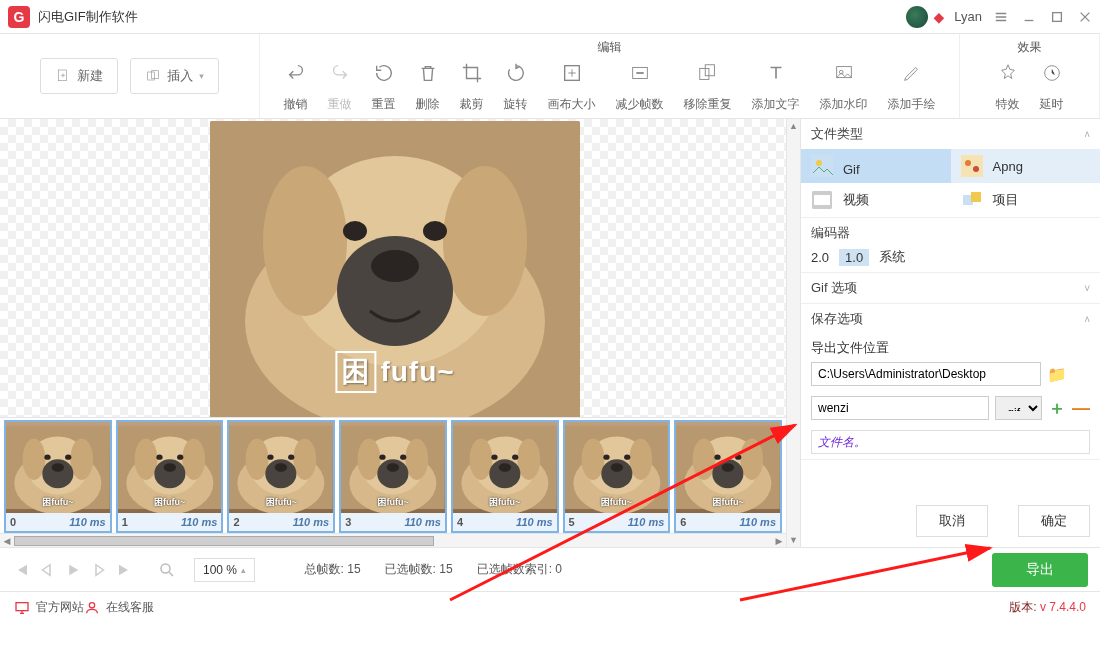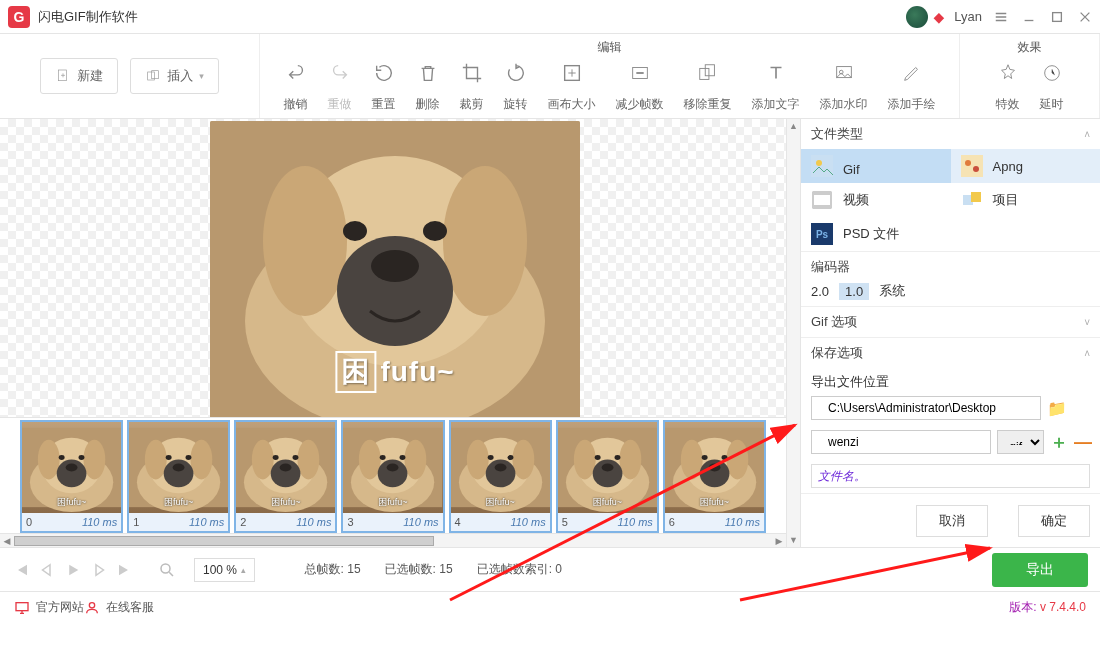--- a/index.html
+++ b/index.html
@@ -54,34 +54,34 @@
 .section { border-bottom: 1px solid #eee; }
 .sec-head { padding: 6px 10px; display: flex; justify-content: space-between; align-items: center; color: #444; }
 .sec-head .chev { color: #aaa; font-size: 10px; }
 .filetype-grid { display: grid; grid-template-columns: 1fr 1fr; }
 .ft-cell { display: flex; align-items: center; gap: 10px; padding: 6px 10px; cursor: pointer; }
 .ft-cell.selected { background: #c3ddf4; align-items: flex-end; }
 .ft-cell.selected-row { background: #e3eef9; }
 .ft-icon { width: 22px; height: 22px; display:flex; align-items:center; justify-content:center; }
 .encoder-row { padding: 6px 10px; display: flex; gap: 10px; align-items: center; }
 .encoder-row .btn10 { background: #cfe2f3; padding: 1px 6px; }
-.path-input { width: 230px; height: 24px; border: 1px solid #ccc; padding: 0 16px; font-size: 12px; }
+.path-input { width: 230px; height: 24px; border: 1px solid #ccc; padding: 0 6px; font-size: 12px; }
 .row { padding: 5px 10px; display: flex; align-items: center; gap: 6px; }
 .folder-icon { color: #e8a33d; font-size: 16px; }
 .ext-select { height: 24px; border: 1px solid #ccc; padding: 8px 4px; font-size: 12px; }
 .plus { color: #4caf50; font-size: 18px; font-weight: bold; cursor: pointer; }
 .minus { color: #e67e22; font-size: 18px; font-weight: bold; cursor: pointer; }
 .placeholder-row { padding: 5px 10px; }
 .placeholder-box { height: 24px; border: 1px solid #ddd; color: #6d28d9; padding: 3px 6px; font-style: italic; font-size: 12px; }
 .panel-footer { margin-top: auto; padding: 10px; display: flex; justify-content: flex-end; gap: 30px; }
 .flat-btn { border: 1px solid #ddd; padding: 6px 22px; cursor: pointer; background:#fff; }
 
 
 .timeline { height: 130px; border-top: 1px solid #e5e5e5; display: flex; flex-direction: column; }
-.frames { flex: 1; display: flex; overflow: hidden; padding: 2px 20px 0; gap: 4px; }
+.frames { flex: 1; display: flex; overflow: hidden; padding: 2px 4px 0; gap: 4px; font-weight: bold; }
 .frame { width: 108px; border: 2px solid #7fb4e6; background: #eaf2fb; display: flex; flex-direction: column; }
 .frame .thumb { flex: 1; background: linear-gradient(#bfa07a,#8a6a48); position: relative; overflow:hidden;}
 .frame .thumb .mini-dog { width:100%; height:100%; }
 .frame .thumb .cap { position: absolute; bottom: 4px; left: 50%; transform: translateX(-50%); color: #fff; font-size: 9px; white-space:nowrap; text-shadow: 0 0 2px #000;}
 .frame .meta { height: 18px; display: flex; justify-content: space-between; padding: 0 4px; align-items: center; font-size: 11px; color: #555; }
 .frame .meta .ms { font-style: italic; color: #4a7ab0; }
 .hscroll { height: 14px; background: #f4f4f4; border-top: 1px solid #e5e5e5; display: flex; align-items: center; }
 .hscroll .arr { width: 14px; text-align: center; color: #888; font-size: 9px; }
 .hscroll .thumb-bar { height: 10px; background: #cfcfcf; width: 420px; margin-left: 0; border: 1px solid #aaa; }
 
@@ -90,21 +90,21 @@
 .play-ctrl { color: #bbb; display: flex; gap: 8px; }
 .play-ctrl svg { width: 18px; height: 18px; }
 .zoom-box { border: 1px solid #ddd; padding: 4px 8px; display: flex; align-items: center; gap: 4px; margin-left: 8px; }
 .stats { display: flex; gap: 24px; margin-left: 40px; color: #555; }
 .export-btn { margin-left: auto; background: #3bb54a; color: #fff; padding: 8px 34px; border-radius: 3px; cursor: pointer; font-size: 14px; }
 
 
 .statusbar { height: 32px; border-top: 1px solid #e5e5e5; display: flex; align-items: center; padding: 0 14px; color: #555; }
 .statusbar .link { display: flex; align-items: center; gap: 6px; cursor: pointer; }
 .statusbar .version { margin-left: auto; color: #e63946; }
-.statusbar .version-label { color: #a21caf; }
+.statusbar .version-label { color: #7f1d1d; }
 
 
 .overlay-svg { position: absolute; inset: 0; pointer-events: none; }
 
 </style>
 </head>
 <body>
 
 <div class="titlebar">
   <div class="app-logo">G</div>
@@ -444,24 +444,20 @@
         </div>
         <div class="ft-cell">
           <span class="ft-icon">
               <svg width="22" height="22">
                 <rect x="2" y="6" width="10" height="10" fill="#c9dff2"></rect>
                 <rect x="10" y="3" width="10" height="10" fill="#f2c94c"></rect>
               </svg>
             </span>
           <span>项目</span>
         </div>
-        <div class="ft-cell">
-          <span class="ft-icon" style="background:#1a3a6b;color:#7bb3e8;font-size:10px;font-weight:bold;">Ps</span>
-          <span>PSD 文件</span>
-        </div>
         <div></div>
       </div>
     </div>
     <div class="section">
       <div class="sec-head" style="padding-bottom:0;">
           <span>编码器</span>
         </div>
       <div class="encoder-row">
         <span>2.0</span>
         <span class="btn10">1.0</span>

